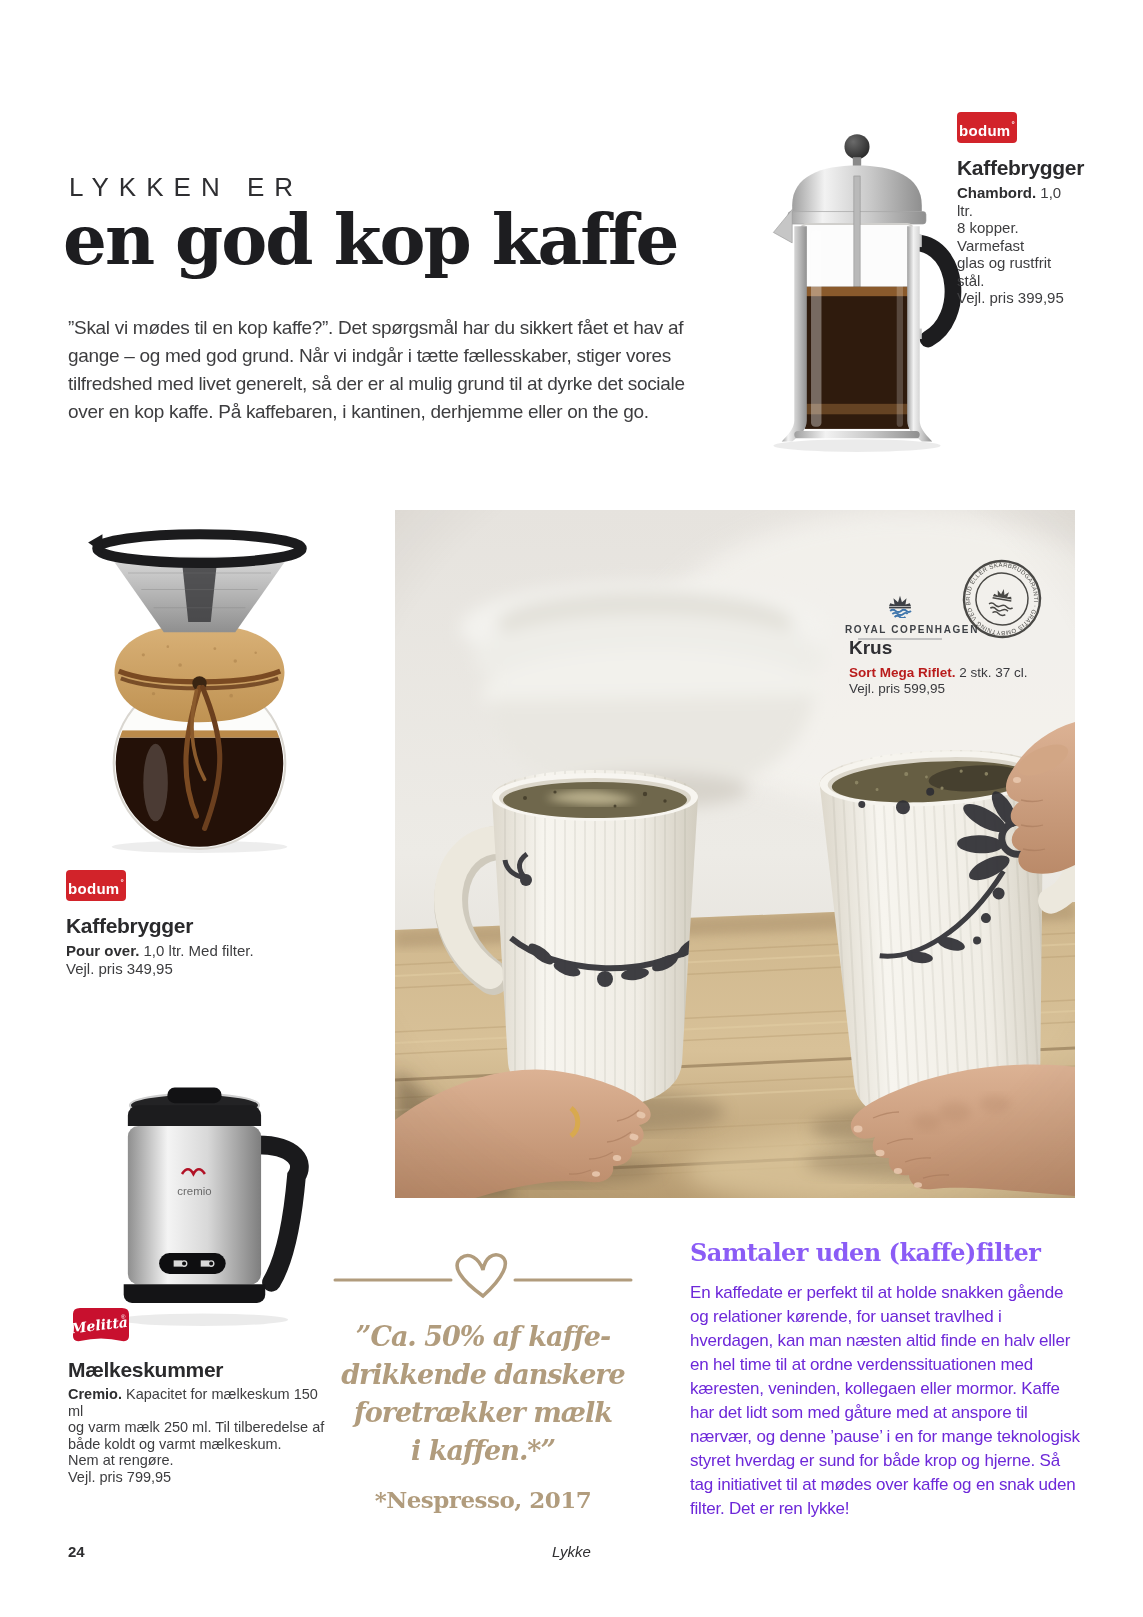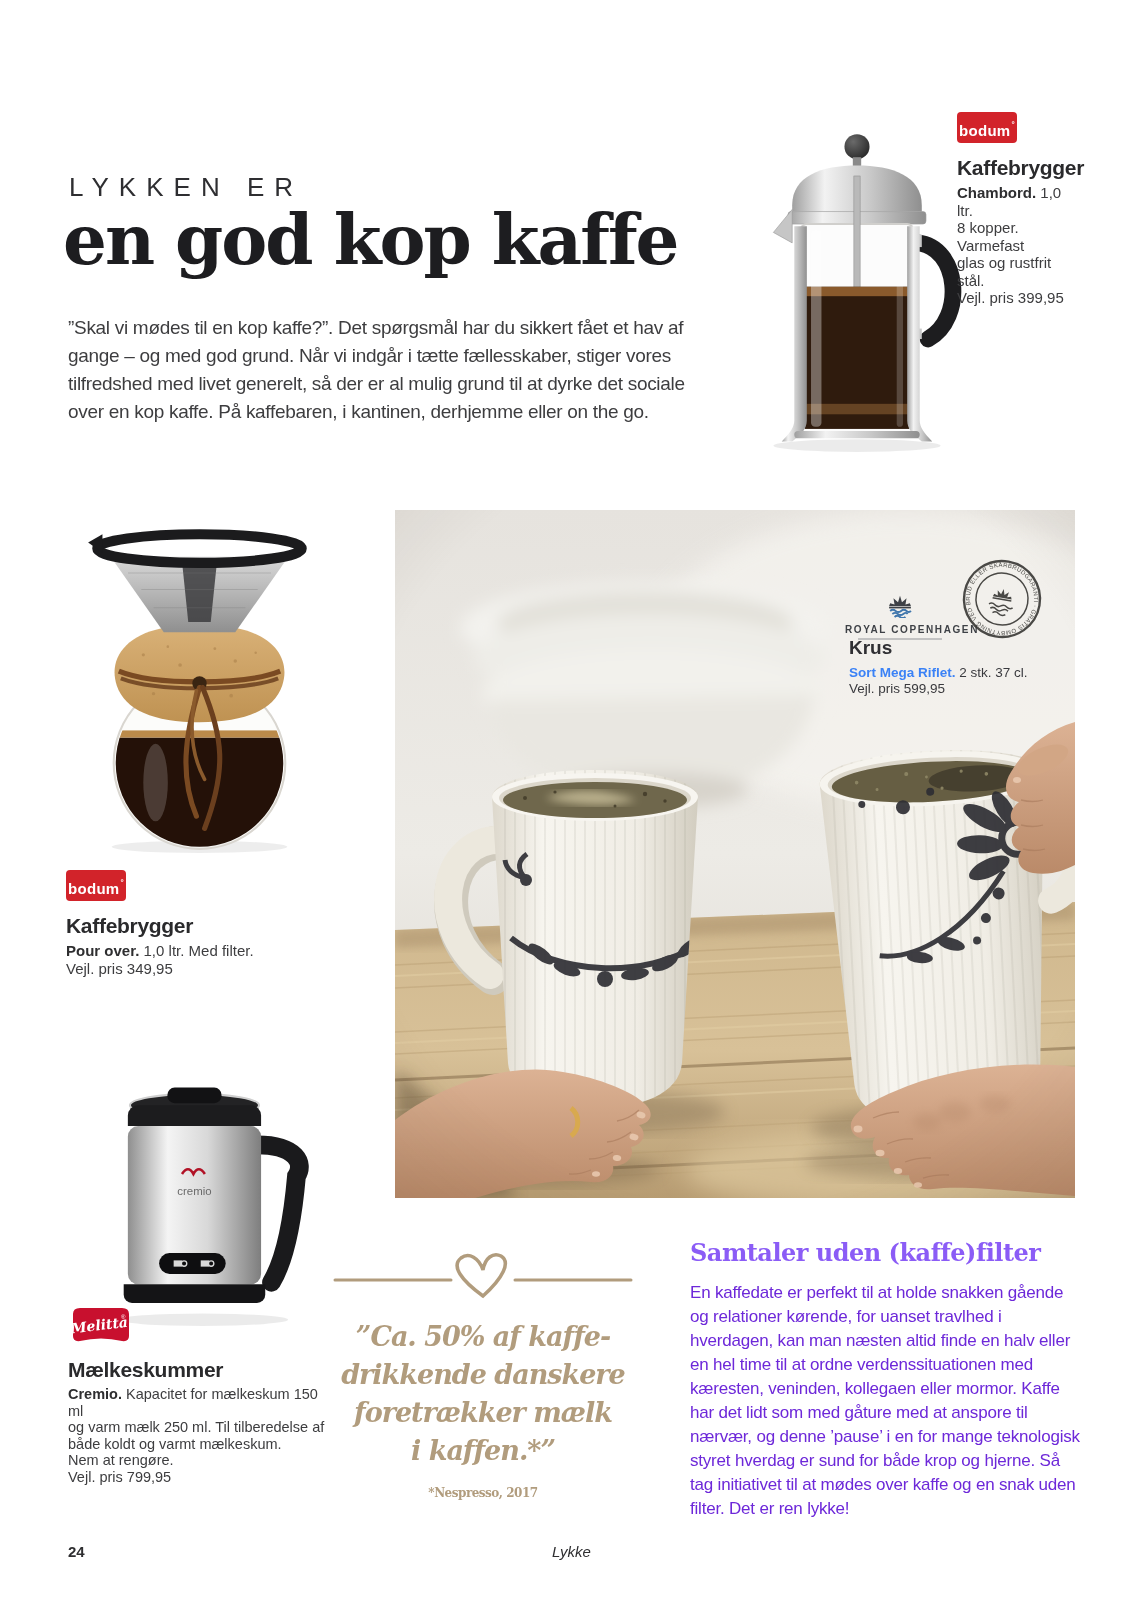--- a/index.html
+++ b/index.html
@@ -36,28 +36,28 @@
 
   
   .photo{left:395px;top:510px;width:680px;height:688px;overflow:hidden;}
   .photo svg.scene{position:absolute;left:0;top:0;}
   .rc-block{position:absolute;left:450px;top:84px;width:110px;text-align:center;}
   .rc-name{font-size:10px;font-weight:700;letter-spacing:1.6px;color:#3e4146;margin-top:2px;white-space:nowrap;}
   .rc-subline{width:84px;height:2px;background:#9a9ca0;opacity:.55;margin:3px auto 0;}
   .krus-block{position:absolute;left:454px;top:127px;}
   .krus-title{font-size:19px;font-weight:700;color:#2f2f33;}
   .krus-desc{font-size:13.5px;color:#3a3a3e;margin-top:6px;line-height:16px;}
-  .krus-desc b{color:#3b82f6;}
+  .krus-desc b{color:#b91c1c;}
   .stamp{position:absolute;left:566px;top:48px;transform:rotate(10deg);opacity:.88;}
 
   
   .quoteblock{left:318px;top:1250px;width:330px;text-align:center;}
   .quote-text{font-family:"DejaVu Serif",serif;font-weight:700;font-size:27px;
       line-height:38px;letter-spacing:-1px;color:#b19c7d;white-space:pre-line;margin-top:10px;font-style:italic;}
-  .quote-source{font-family:"DejaVu Serif",serif;font-weight:700;font-size:12px;
+  .quote-source{font-family:"DejaVu Serif",serif;font-weight:700;font-size:23px;
       letter-spacing:-0.5px;color:#b19c7d;margin-top:16px;}
 
   
   .article{left:690px;top:1238px;width:392px;}
   .article-heading{font-family:"DejaVu Serif",serif;font-weight:700;font-size:24px;
       letter-spacing:-0.5px;color:#8b5cf6;}
   .article-body{margin-top:14px;font-size:17px;line-height:24px;letter-spacing:-0.2px;color:#6d28d9;}
 
   
   .pageno{left:68px;top:1543px;font-size:15px;font-weight:700;color:#2e2e30;}

